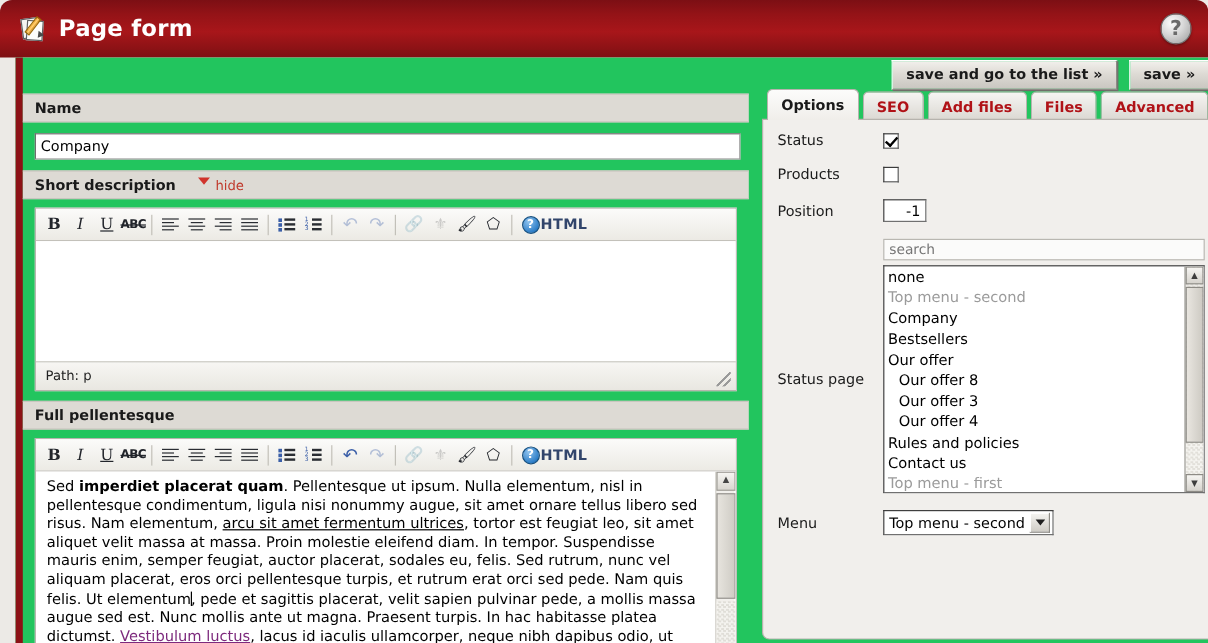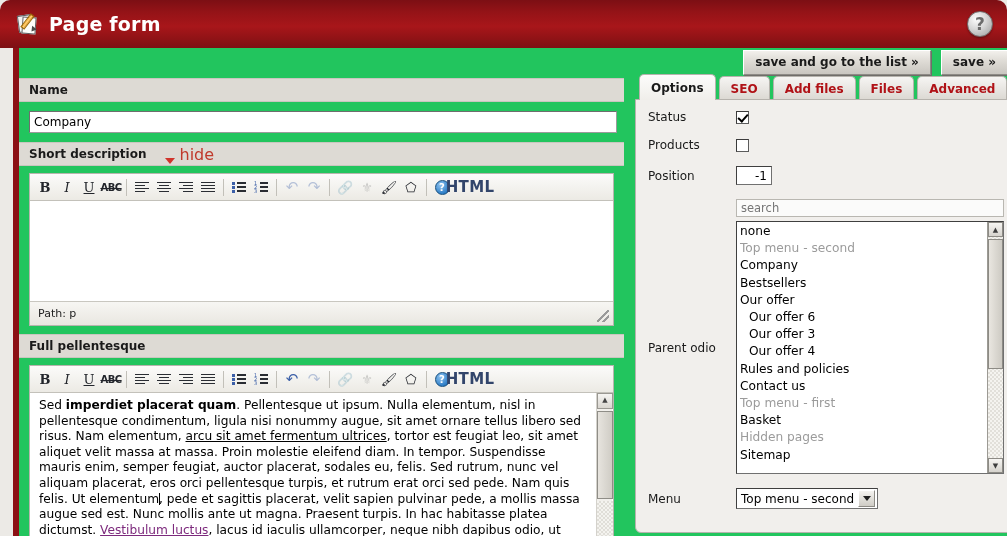--- a/index.html
+++ b/index.html
@@ -136,23 +136,23 @@
     font-size: 12px;
     color: #1a1a1a;
     display: flex;
     align-items: center;
     height: 24px;
   }
   .hide-link {
     margin-left: 18px;
     color: #c0392b;
     font-weight: normal;
-    font-size: 16px;
+    font-size: 11px;
     display: flex;
-    align-items: flex-end;
+    align-items: flex-start;
     cursor: pointer;
   }
   .tri-down {
     width: 0; height: 0;
     border-left: 5px solid transparent;
     border-right: 5px solid transparent;
     border-top: 6px solid #d0342c;
     margin-right: 5px;
   }
   .field-pad { padding: 9px 10px 9px 10px; }
@@ -219,21 +219,21 @@
   .arr { font-size: 15px; color: #3b5fa8; }
   .link-ico { font-size: 13px; color: #7c7c7c; }
   .brush { font-size: 13px; }
   .help-ico-sm {
     width: 15px; height: 15px; border-radius: 50%;
     background: radial-gradient(circle at 35% 30%, #8fc3ef 0%, #2f7fc8 70%, #1c5a95 100%);
     color: #fff; font-size: 10px; font-weight: bold;
     display:flex; align-items:center; justify-content:center;
     border: 1px solid #17507f;
   }
-  .html-lbl { font-size: 15px; font-weight: bold; color: #32456b; letter-spacing: 0.3px; }
+  .html-lbl { font-size: 12px; font-weight: bold; color: #32456b; letter-spacing: 0.3px; }
 
   .ed-area-short {
     height: 100px;
     background: #ffffff;
     padding: 6px 8px;
   }
   .ed-status {
     height: 24px;
     background: linear-gradient(to bottom, #f7f6f3 0%, #e9e7e1 100%);
     border-top: 1px solid #c9c7c0;
@@ -384,21 +384,21 @@
     font-size: 11.5px;
     color: #8d8b86;
     padding: 1px 4px;
     margin-left: 88px;
     margin-bottom: 4px;
     display: block;
   }
   .listwrap { display: flex; align-items: center; }
   .listbox {
     width: 268px;
-    height: 253px;
+    height: 190px;
     border: 1px solid #707070;
     border-top-color: #3f3f3f;
     border-left-color: #3f3f3f;
     background: #ffffff;
     position: relative;
     overflow: hidden;
   }
   .lb-items { padding: 1px 0 0 2px; }
   .lb-item {
     font-size: 12.2px;
@@ -764,29 +764,29 @@
         </div>
 
         <div class="frow">
           <div class="flabel">Position</div>
           <input class="pos-input" type="text" value="-1" style="">
         </div>
 
         <input class="search-input" type="text" placeholder="search" style="">
 
         <div class="listwrap">
-          <div class="flabel">Parent odio</div>
+          <div class="flabel">Status page</div>
           <div class="listbox">
             <div class="lb-items">
               <div class="lb-item">none</div>
               <div class="lb-item group">Top menu - second</div>
               <div class="lb-item">Company</div>
               <div class="lb-item">Bestsellers</div>
               <div class="lb-item">Our offer</div>
-              <div class="lb-item indent">Our offer 6</div>
+              <div class="lb-item indent">Our offer 8</div>
               <div class="lb-item indent">Our offer 3</div>
               <div class="lb-item indent">Our offer 4</div>
               <div class="lb-item">Rules and policies</div>
               <div class="lb-item">Contact us</div>
               <div class="lb-item group">Top menu - first</div>
               <div class="lb-item">Basket</div>
               <div class="lb-item group">Hidden pages</div>
               <div class="lb-item">Sitemap</div>
             </div>
             <div class="lb-scroll">

